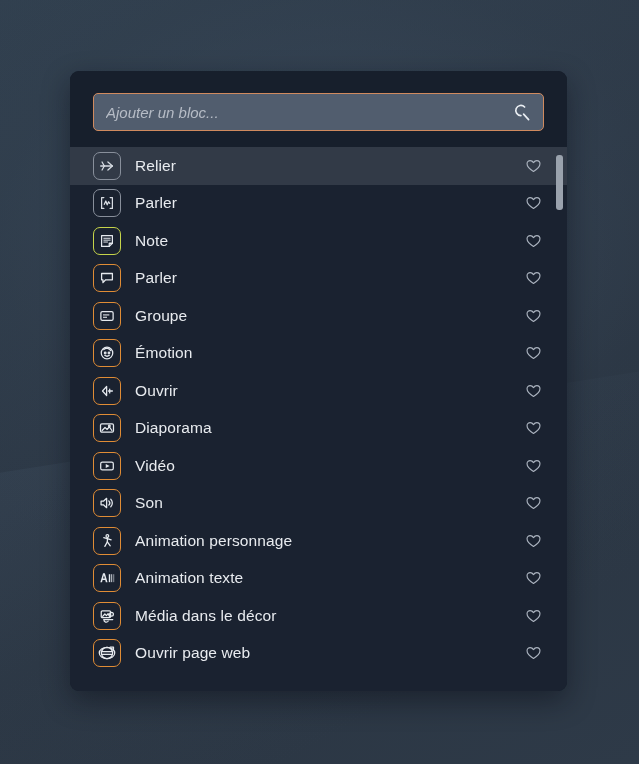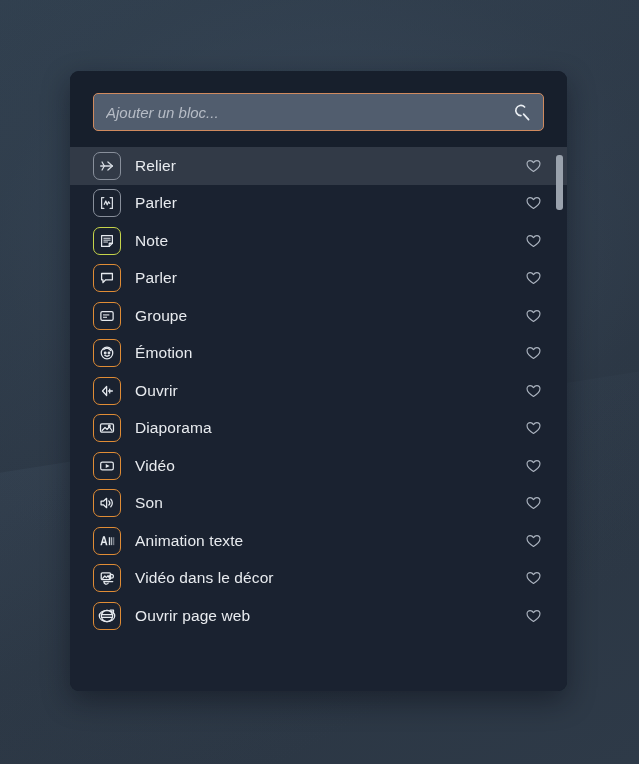--- a/index.html
+++ b/index.html
@@ -354,20 +354,40 @@
           <div class="row-label">Son</div>
           <div class="fav">
             <svg viewBox="0 0 20 18" width="17" height="16" fill="none" stroke="#aab2be" stroke-width="1.35" stroke-linejoin="round">
               <path d="M10 15.4 C10 15.4 2.4 11.0 2.4 6.4 C2.4 4.1 4.2 2.6 6.1 2.6 C7.8 2.6 9.2 3.7 10 5.0 C10.8 3.7 12.2 2.6 13.9 2.6 C15.8 2.6 17.6 4.1 17.6 6.4 C17.6 11.0 10 15.4 10 15.4 Z"></path>
             </svg>
           </div>
         </div>
         <div class="row">
           <div class="icon-box" style="border-color: rgb(224, 140, 53);">
             <svg viewBox="0 0 20 20" width="18" height="18">
+              <g stroke="#e5e9ee" fill="none" stroke-width="1.4" stroke-linecap="round" stroke-linejoin="round">
+                <circle cx="10.4" cy="4.4" r="1.5"></circle>
+                <path d="M10.4 6.2 V11"></path>
+                <path d="M10.4 7.4 L6.4 6.2"></path>
+                <path d="M10.4 7.4 L14.6 8.8"></path>
+                <path d="M10.4 11 L7.6 16"></path>
+                <path d="M10.4 11 L13.6 15.4"></path>
+              </g>
+            </svg>
+          </div>
+          <div class="row-label">Animation personnage</div>
+          <div class="fav">
+            <svg viewBox="0 0 20 18" width="17" height="16" fill="none" stroke="#aab2be" stroke-width="1.35" stroke-linejoin="round">
+              <path d="M10 15.4 C10 15.4 2.4 11.0 2.4 6.4 C2.4 4.1 4.2 2.6 6.1 2.6 C7.8 2.6 9.2 3.7 10 5.0 C10.8 3.7 12.2 2.6 13.9 2.6 C15.8 2.6 17.6 4.1 17.6 6.4 C17.6 11.0 10 15.4 10 15.4 Z"></path>
+            </svg>
+          </div>
+        </div>
+        <div class="row">
+          <div class="icon-box" style="border-color: rgb(224, 140, 53);">
+            <svg viewBox="0 0 20 20" width="18" height="18">
               <g fill="#e5e9ee">
                 <path d="M2.6 14.6 L5.6 4.8 H7.6 L10.6 14.6 H8.7 L8.05 12.2 H5.1 L4.45 14.6 Z M5.55 10.6 H7.6 L6.58 6.9 Z"></path>
                 <rect x="12.0" y="5.8" width="1.5" height="8.8"></rect>
                 <rect x="14.3" y="5.8" width="1.5" height="8.8" opacity="0.72"></rect>
                 <rect x="16.6" y="5.8" width="1.5" height="8.8" opacity="0.45"></rect>
               </g>
             </svg>
           </div>
           <div class="row-label">Animation texte</div>
           <div class="fav">
@@ -381,21 +401,21 @@
             <svg viewBox="0 0 20 20" width="18" height="18">
               <g stroke="#e5e9ee" fill="none" stroke-width="1.4" stroke-linecap="round" stroke-linejoin="round">
                 <rect x="3.6" y="4.4" width="10.4" height="7.4" rx="1.3"></rect>
                 <path d="M5.2 10.4 L7.6 7.8 L9.4 9.6 L11.2 7.4 L12.8 10.4"></path>
                 <path d="M6.6 14.0 H16.4"></path>
                 <path d="M6.6 14.0 A2.6 2.6 0 0 0 11.4 15.6"></path>
                 <circle cx="15.0" cy="8.0" r="2.1"></circle>
               </g>
             </svg>
           </div>
-          <div class="row-label">Vidéo dans le décor</div>
+          <div class="row-label">Média dans le décor</div>
           <div class="fav">
             <svg viewBox="0 0 20 18" width="17" height="16" fill="none" stroke="#aab2be" stroke-width="1.35" stroke-linejoin="round">
               <path d="M10 15.4 C10 15.4 2.4 11.0 2.4 6.4 C2.4 4.1 4.2 2.6 6.1 2.6 C7.8 2.6 9.2 3.7 10 5.0 C10.8 3.7 12.2 2.6 13.9 2.6 C15.8 2.6 17.6 4.1 17.6 6.4 C17.6 11.0 10 15.4 10 15.4 Z"></path>
             </svg>
           </div>
         </div>
         <div class="row">
           <div class="icon-box" style="border-color: rgb(224, 140, 53);">
             <svg viewBox="0 0 20 20" width="18" height="18">
               <g stroke="#e5e9ee" fill="none" stroke-width="1.4" stroke-linecap="round" stroke-linejoin="round">

